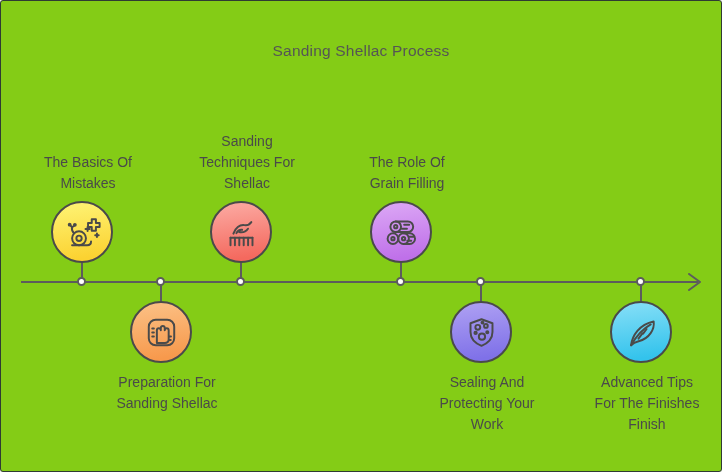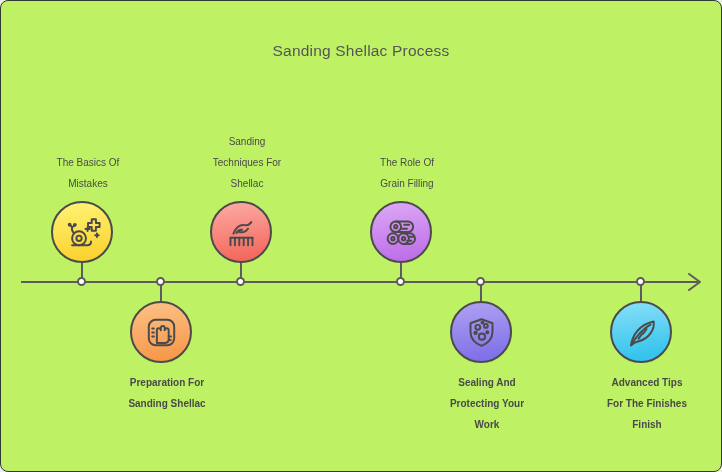--- a/index.html
+++ b/index.html
@@ -1,33 +1,33 @@
 <!DOCTYPE html>
 <html><head>
 <meta charset="utf-8">
 <style>
   html,body{margin:0;padding:0;background:#eee;}
   .canvas{
-    position:relative;width:720px;height:470px;background:#bef264;
-    border:1px solid #2f3b33;border-radius:8px;overflow:hidden;
+    position:relative;width:720px;height:470px;background:#84cc16;
+    border:1px solid #2f3b33;border-radius:3px;overflow:hidden;
     font-family:"Liberation Sans", sans-serif;
   }
   .title{
     position:absolute;top:41px;left:0;width:100%;text-align:center;
     font-size:15.5px;color:#555;letter-spacing:.2px;
   }
   .tl-line{position:absolute;top:280px;left:20px;width:677px;height:2px;background:#5c5c5c;}
   .tl-arrow{position:absolute;top:272px;left:687px;width:14px;height:18px;}
   .node{position:absolute;top:0;width:160px;height:470px;}
   .label{
     position:absolute;left:14px;right:2px;text-align:center;
-    font-size:10px;line-height:21px;color:#4a4a4a;white-space:pre-line;
+    font-size:14px;line-height:21px;color:#4a4a4a;white-space:pre-line;
   }
   .node.above .label{bottom:277px;}
-  .node.below .label{top:371px;font-weight:bold;}
+  .node.below .label{top:371px;}
   .circle{
     position:absolute;left:49px;width:62px;height:62px;border-radius:50%;
     border:2px solid #4a4a4a;box-sizing:border-box;
     display:flex;align-items:center;justify-content:center;
   }
   .node.above .circle{top:200px;}
   .node.below .circle{top:300px;}
   .stem{position:absolute;left:79px;width:2px;background:#5c5c5c;}
   .node.above .stem{top:261px;height:20px;}
   .node.below .stem{top:281px;height:20px;}

